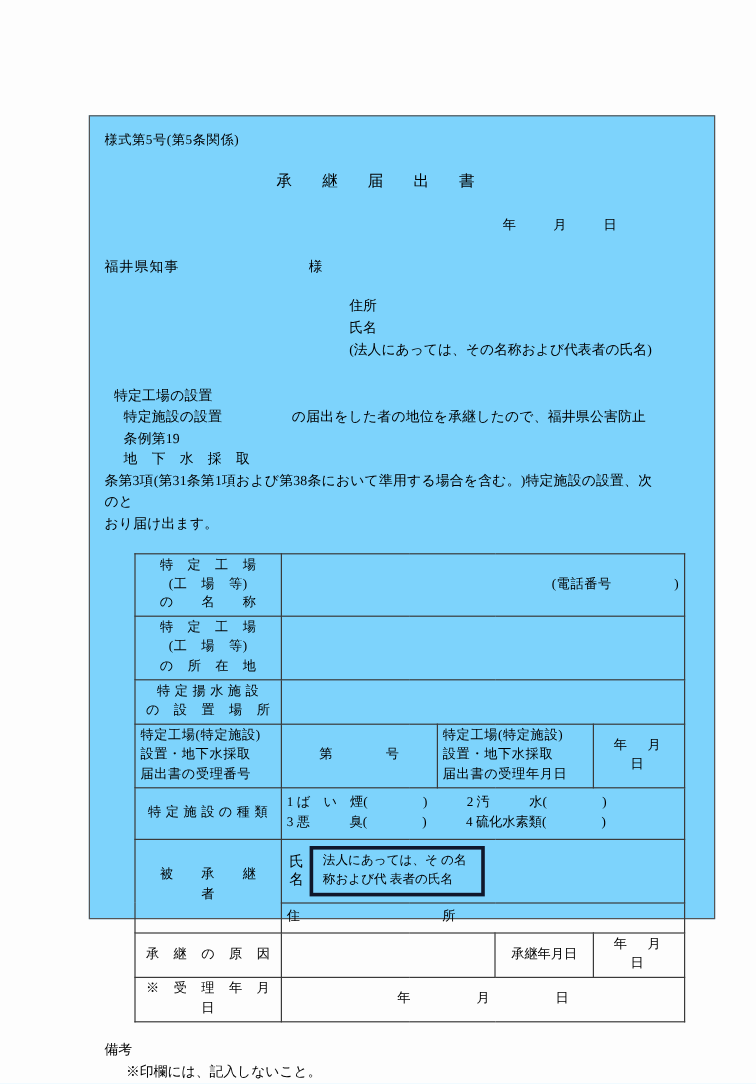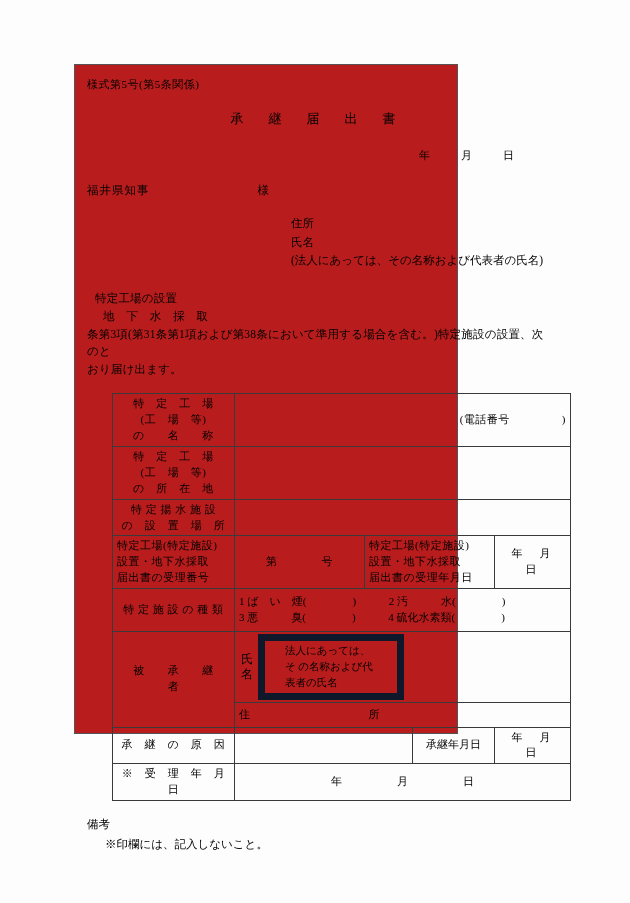--- a/index.html
+++ b/index.html
@@ -17,25 +17,25 @@
   #page {
     position: absolute;
     left: 0; top: 0;
     width: 630px;
     height: 903px;
     background: #fdfdfd;
   }
   #frame {
     position: absolute;
     left: 74px;
-    top: 64px;
-    width: 384px;
+    top: 96px;
+    width: 522px;
     height: 670px;
     border: 1px solid #555;
-    background: #b91c1c;
+    background: #7dd3fc;
     box-sizing: border-box;
   }
   .inner {
     position: absolute;
     left: 12px;
     top: 8px;
     width: 458px;
   }
   .form-no {
     font-size: 11px;
@@ -118,22 +118,22 @@
   .dai-go .g { display: inline-block; width: 44px; }
   .ymd { text-align: center; letter-spacing: 3px; }
   .kinds {
     line-height: 1.7;
     padding-left: 4px;
   }
   .kinds .itm { display: inline-block; }
   .kinds .blank { display: inline-block; width: 46px; border: 0; }
   .kinds .col2 { display: inline-block; margin-left: 30px; }
   .boxed-note {
-    border: 7px solid #0f172a;
-    padding: 2px 20px;
+    border: 3px solid #0f172a;
+    padding: 2px 8px;
     line-height: 1.5;
     width: 146px;
     box-sizing: border-box;
     font-size: 10.5px;
   }
   .succ-wrap { display: flex; align-items: center; }
   .succ-wrap .shimei {
     width: 16px;
     text-align: center;
     line-height: 1.2;
@@ -168,20 +168,23 @@
       </div>
 
       <div class="applicant">
         <div>住所</div>
         <div>氏名</div>
         <div>(法人にあっては、その名称および代表者の氏名)</div>
       </div>
 
       <div class="body-block">
         <div class="ind1">特定工場の設置</div>
+        <div class="ind2">
+          <span>特定施設の設置</span><span class="gap"></span><span>の届出をした者の地位を承継したので、福井県公害防止条例第19</span>
+        </div>
         <div class="ind2">地　下　水　採　取</div>
         <div>条第3項(第31条第1項および第38条において準用する場合を含む。)特定施設の設置、次のと</div>
         <div>おり届け出ます。</div>
       </div>
 
       <table class="mainTable">
         <colgroup>
           <col style="width:122px">
           <col style="width:106px">
           <col style="width:24px">

